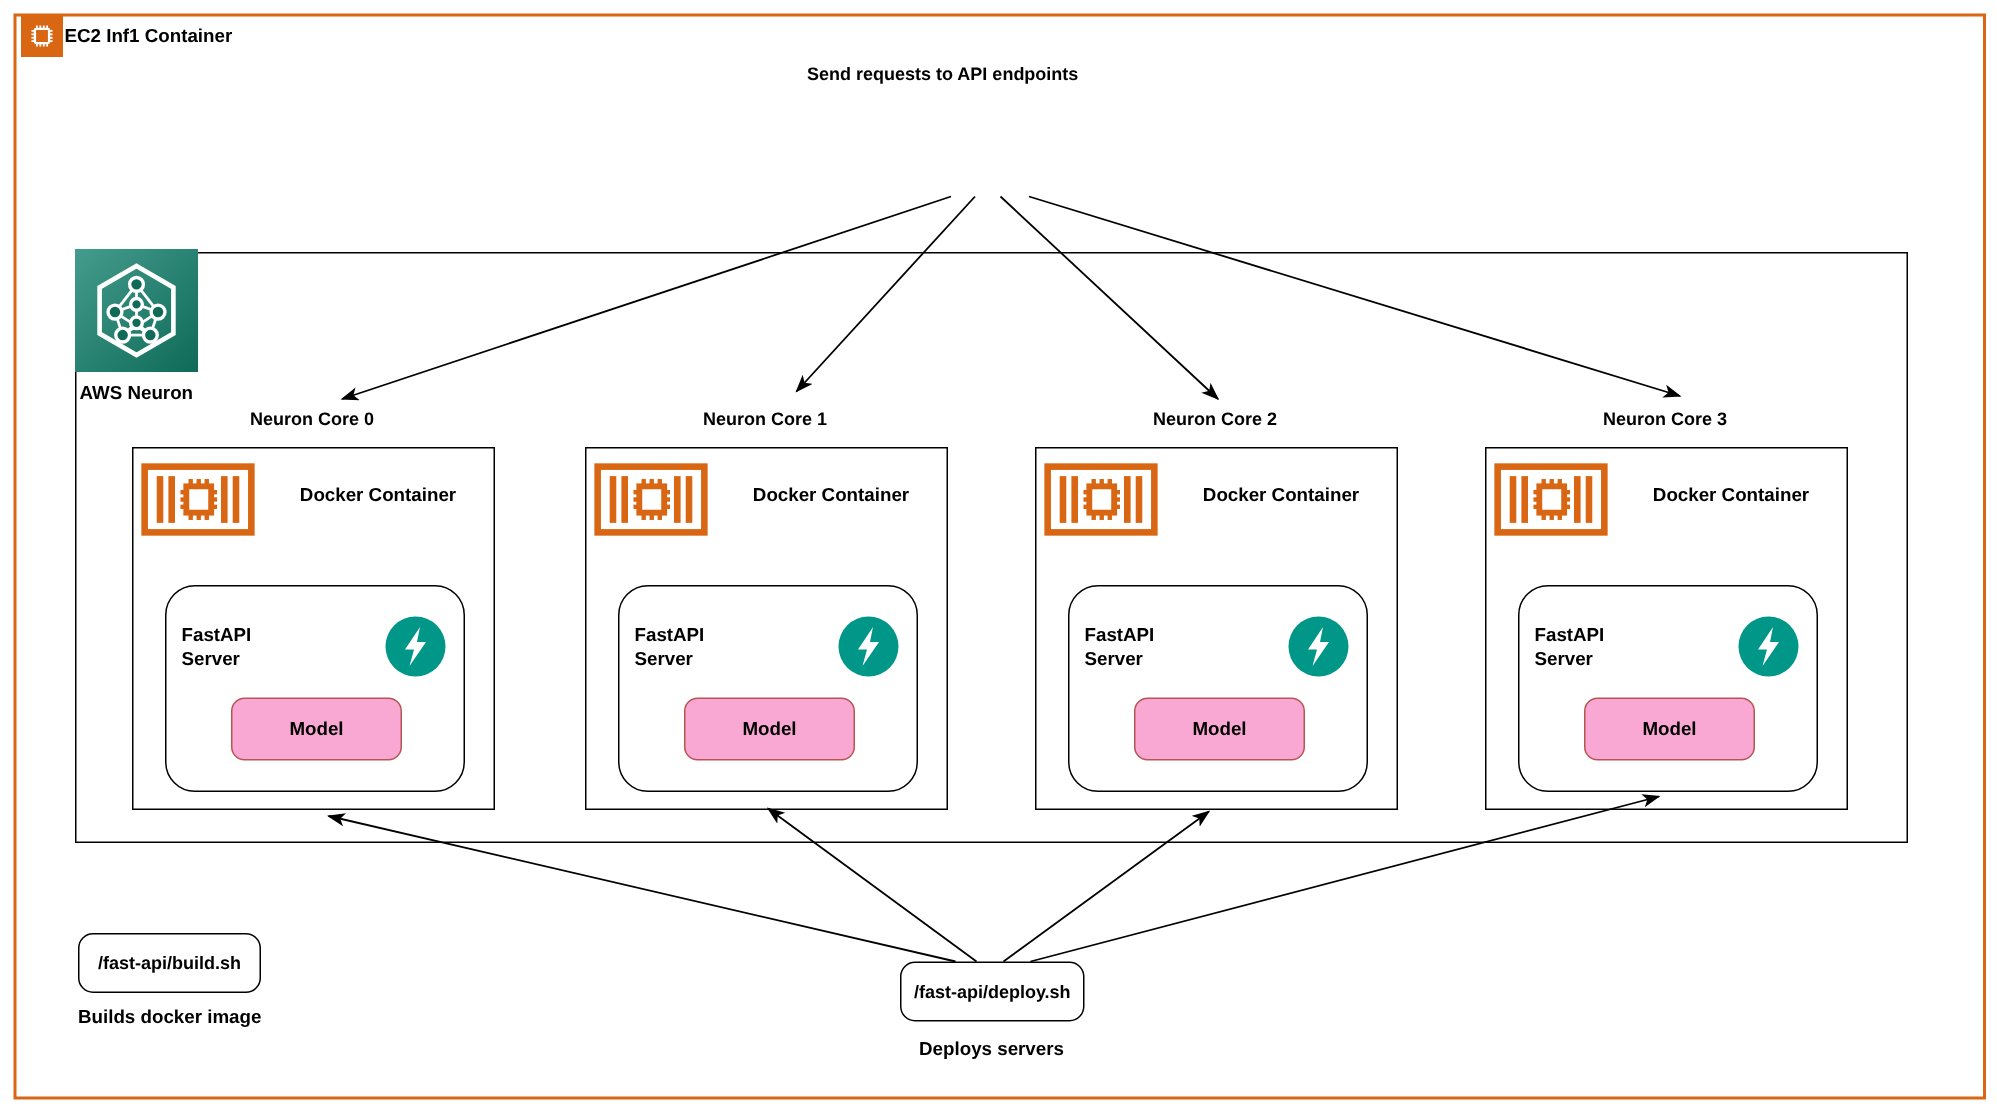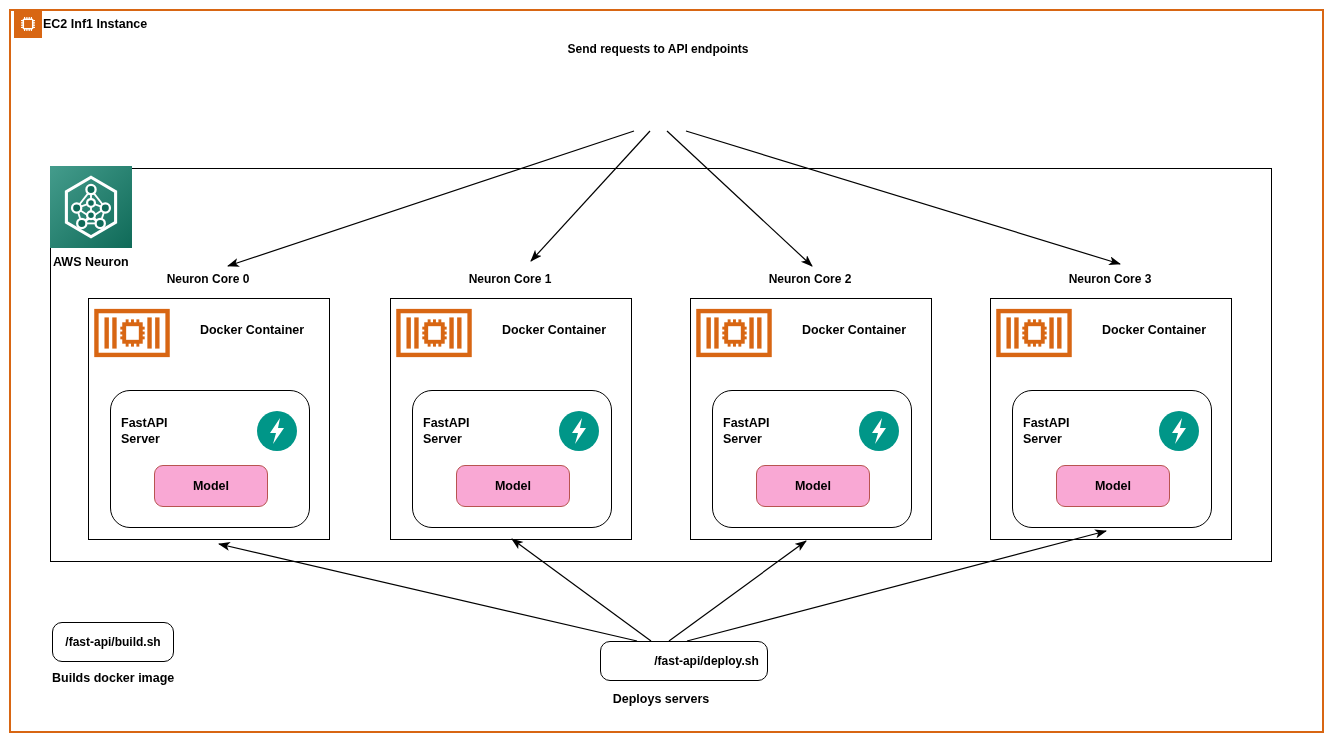--- a/index.html
+++ b/index.html
@@ -8,21 +8,21 @@
     font-family:"Liberation Sans",sans-serif;color:#000;overflow:hidden;
   }
   .abs{position:absolute;}
 
   
   .outer-frame{left:9px;top:9px;width:1311px;height:720px;border:2px solid #D86613;}
   .ec2-icon{left:14px;top:10px;width:28px;height:28px;background:#D86613;display:flex;align-items:center;justify-content:center;}
   .frame-title{left:43px;top:17px;font-size:12.5px;font-weight:700;white-space:nowrap;}
 
   
-  .top-note{left:538px;top:42px;width:240px;text-align:center;font-size:12px;font-weight:700;}
+  .top-note{left:538px;top:42px;width:240px;text-align:left;font-size:12px;font-weight:700;}
   .shape-box{background:#fff;border:1.5px solid #000;display:flex;align-items:center;justify-content:center;font-weight:700;font-size:12.5px;white-space:nowrap;}
   .run-apis{left:600px;top:69px;width:120px;height:61px;border-radius:12px;}
 
   
   .big-box{left:50px;top:168px;width:1220px;height:392px;border:1.5px solid #000;}
   .neuron-logo{left:50px;top:166px;width:82px;height:82px;z-index:3;}
   .neuron-label{left:53px;top:255px;font-size:12.5px;font-weight:700;white-space:nowrap;z-index:3;}
 
   
   .core{top:272px;width:204px;height:270px;}
@@ -31,21 +31,21 @@
   .chip-icon{position:absolute;left:5px;top:9px;width:76px;height:50px;}
   .container-title{position:absolute;left:90px;top:24px;width:146px;text-align:center;font-size:12.5px;font-weight:700;white-space:nowrap;}
   .fastapi-box{position:absolute;left:21px;top:91px;width:198px;height:136px;border:1.5px solid #000;border-radius:20px;background:#fff;}
   .server-label{position:absolute;left:10px;top:24px;width:100px;font-size:12.5px;font-weight:700;line-height:1.3;}
   .bolt-circle{position:absolute;right:12px;top:20px;width:40px;height:40px;border-radius:50%;background:#009688;display:flex;align-items:center;justify-content:center;}
   .model-box{position:absolute;left:43px;top:74px;width:112px;height:40px;background:#f9a8d4;border:1.5px solid #B85450;border-radius:9px;display:flex;align-items:center;justify-content:center;font-size:12.5px;font-weight:700;}
 
   
   .build-box{left:52px;top:622px;width:120px;height:38px;border-radius:10px;font-size:12px;}
   .build-caption{left:52px;top:671px;font-size:12.5px;font-weight:700;white-space:nowrap;}
-  .deploy-box{left:600px;top:641px;width:121px;height:38px;border-radius:10px;font-size:12px;padding-left:45px;}
+  .deploy-box{left:600px;top:641px;width:121px;height:38px;border-radius:10px;font-size:12px;}
   .deploy-caption{left:561px;top:692px;width:200px;text-align:center;font-size:12.5px;font-weight:700;}
   .trace-box{left:1126px;top:610px;width:120px;height:40px;background:#DAE8FC;border:1.5px solid #6C8EBF;border-radius:8px;display:flex;align-items:center;justify-content:center;font-size:12px;font-weight:700;}
 
   .arrow-layer{left:0;top:0;width:1331px;height:741px;pointer-events:none;z-index:5;}
 </style>
 </head>
 <body>
 
 <div class="canvas">
 
@@ -66,21 +66,21 @@
           <line x1="8.5" y1="12.7" x2="5.8" y2="12.7"></line>
           <line x1="8.5" y1="15.4" x2="5.8" y2="15.4"></line>
           <line x1="8.5" y1="18" x2="5.8" y2="18"></line>
         <line x1="19.5" y1="10" x2="22.2" y2="10"></line>
           <line x1="19.5" y1="12.7" x2="22.2" y2="12.7"></line>
           <line x1="19.5" y1="15.4" x2="22.2" y2="15.4"></line>
           <line x1="19.5" y1="18" x2="22.2" y2="18"></line>
       </g>
     </svg>
   </div>
-  <div class="abs frame-title">EC2 Inf1 Instance</div>
+  <div class="abs frame-title">EC2 Inf1 Container</div>
 
   <div class="abs top-note">Send requests to API endpoints</div>
 
   <div class="abs big-box"></div>
   <div class="abs neuron-logo">
     <svg width="82" height="82" viewBox="0 0 80 80">
       <defs>
         <linearGradient id="ng" x1="0" y1="0" x2="1" y2="1">
           <stop offset="0" stop-color="#449C8C"></stop>
             <stop offset="1" stop-color="#0F6A58"></stop>

